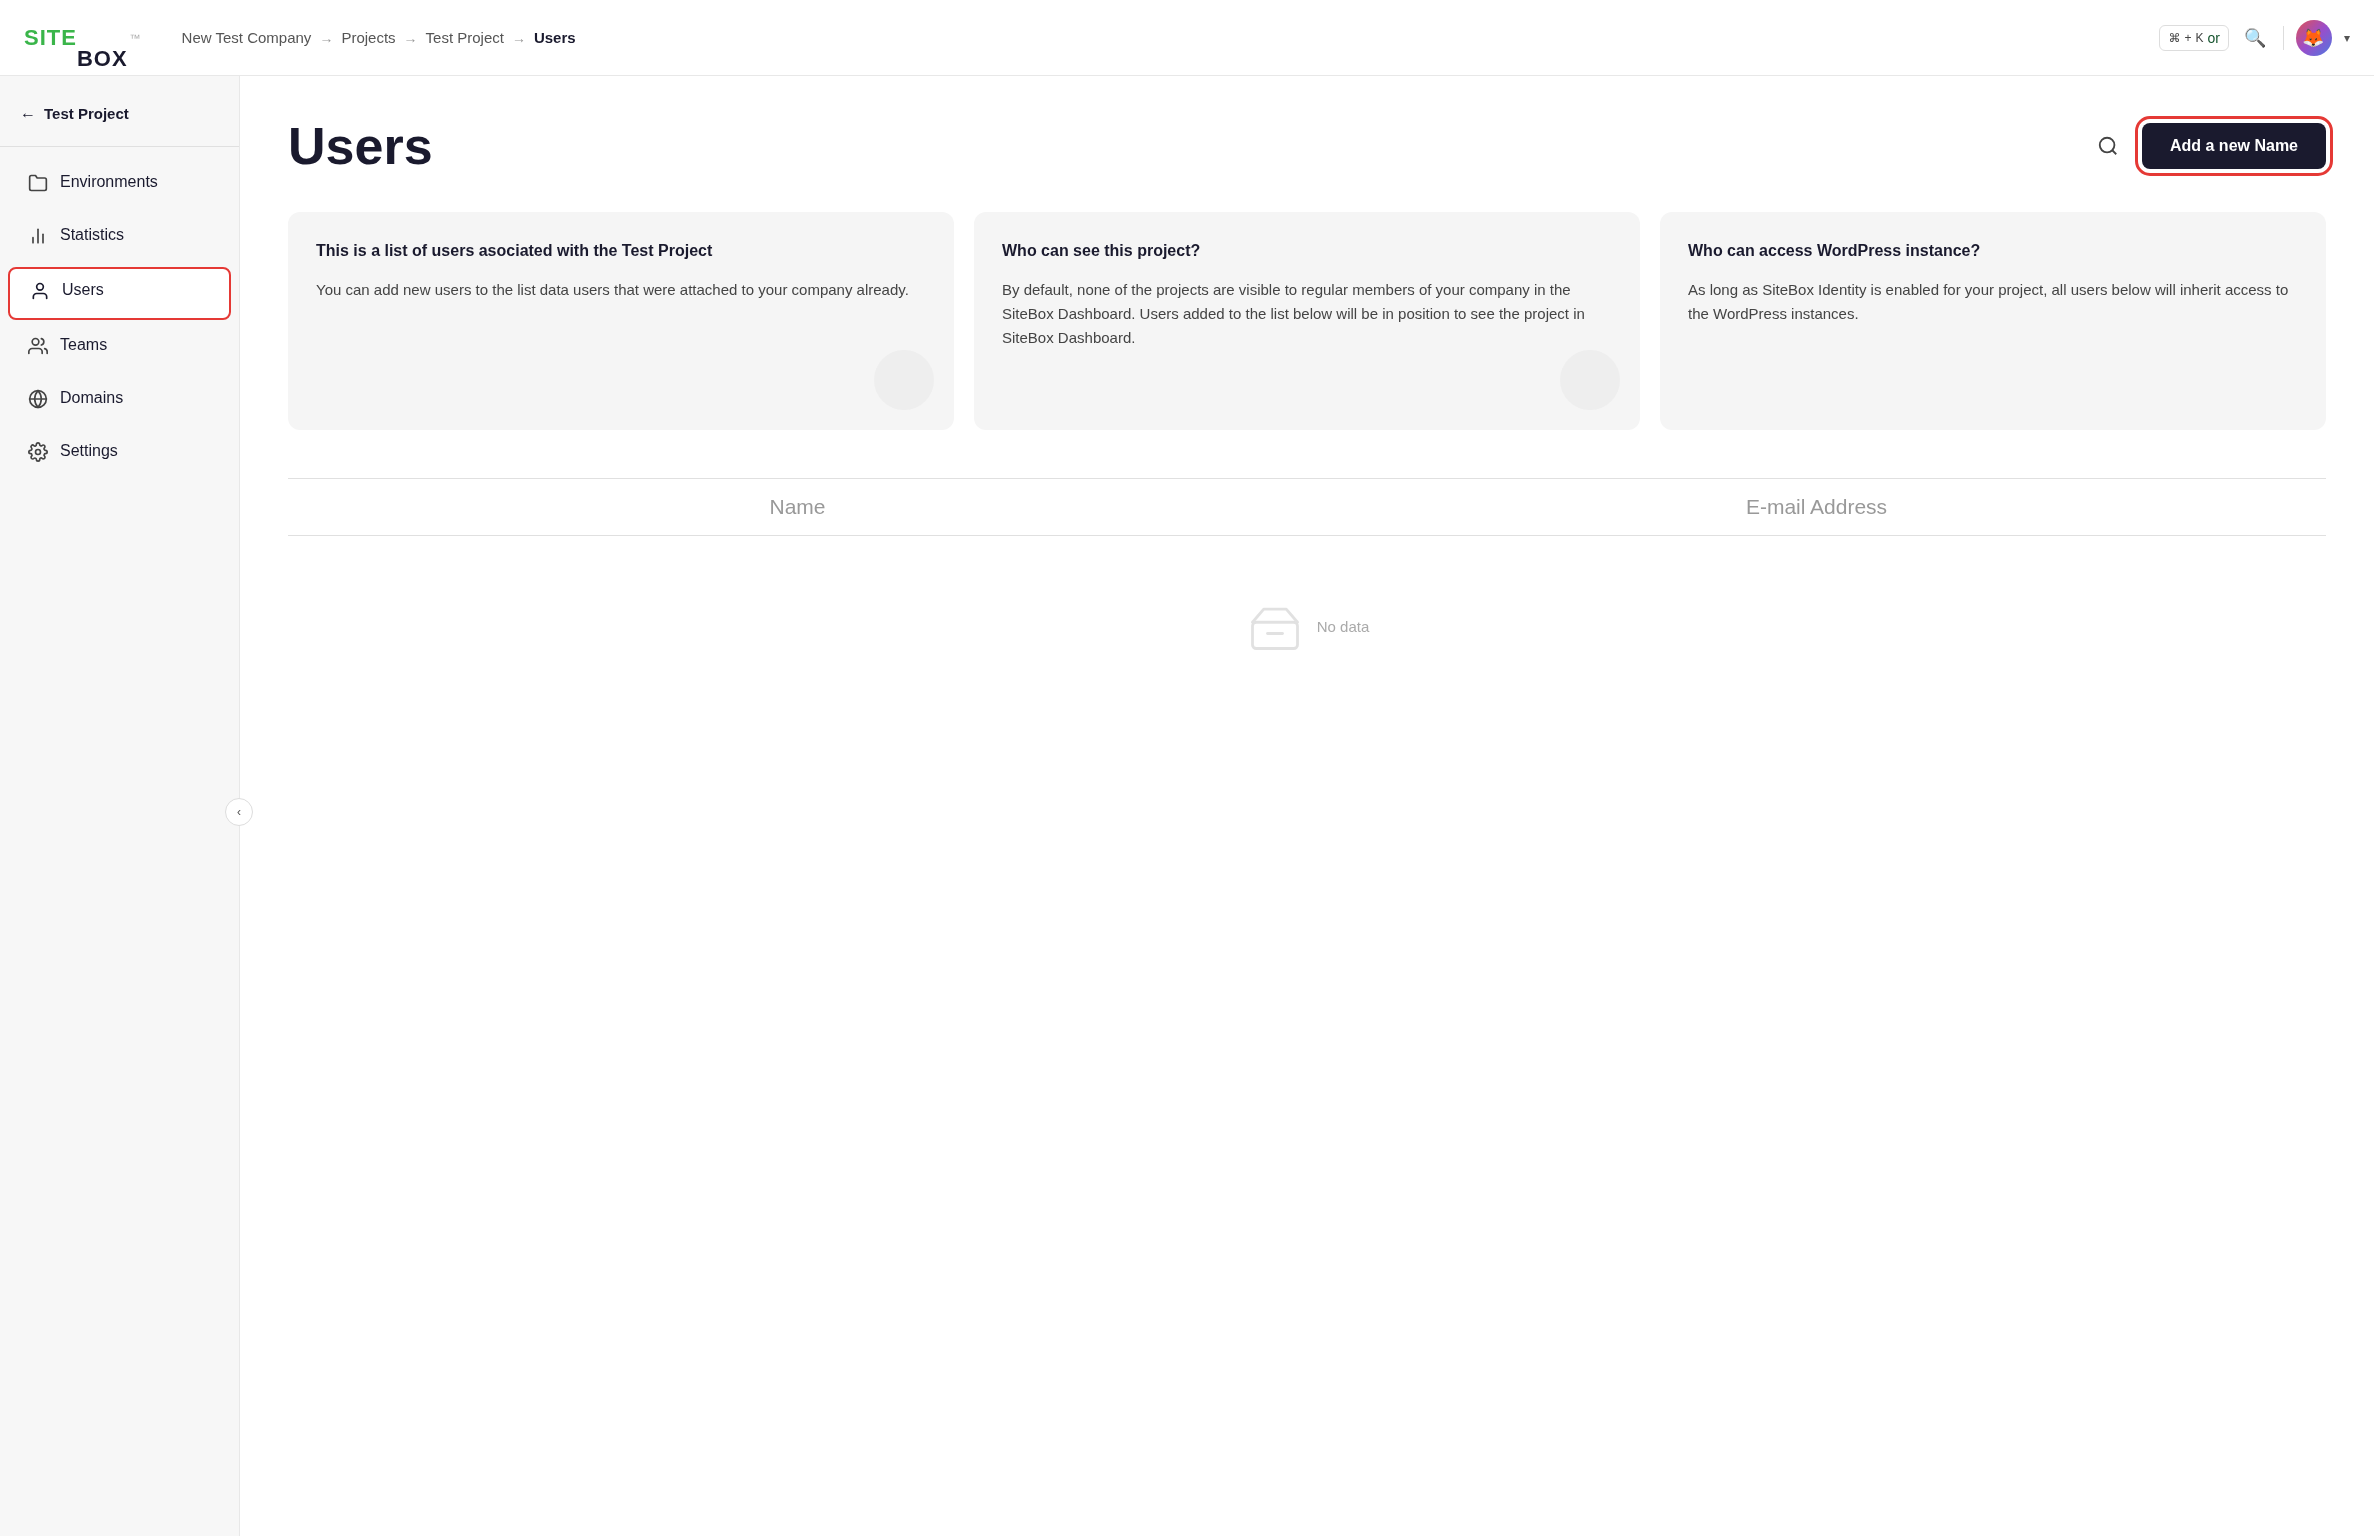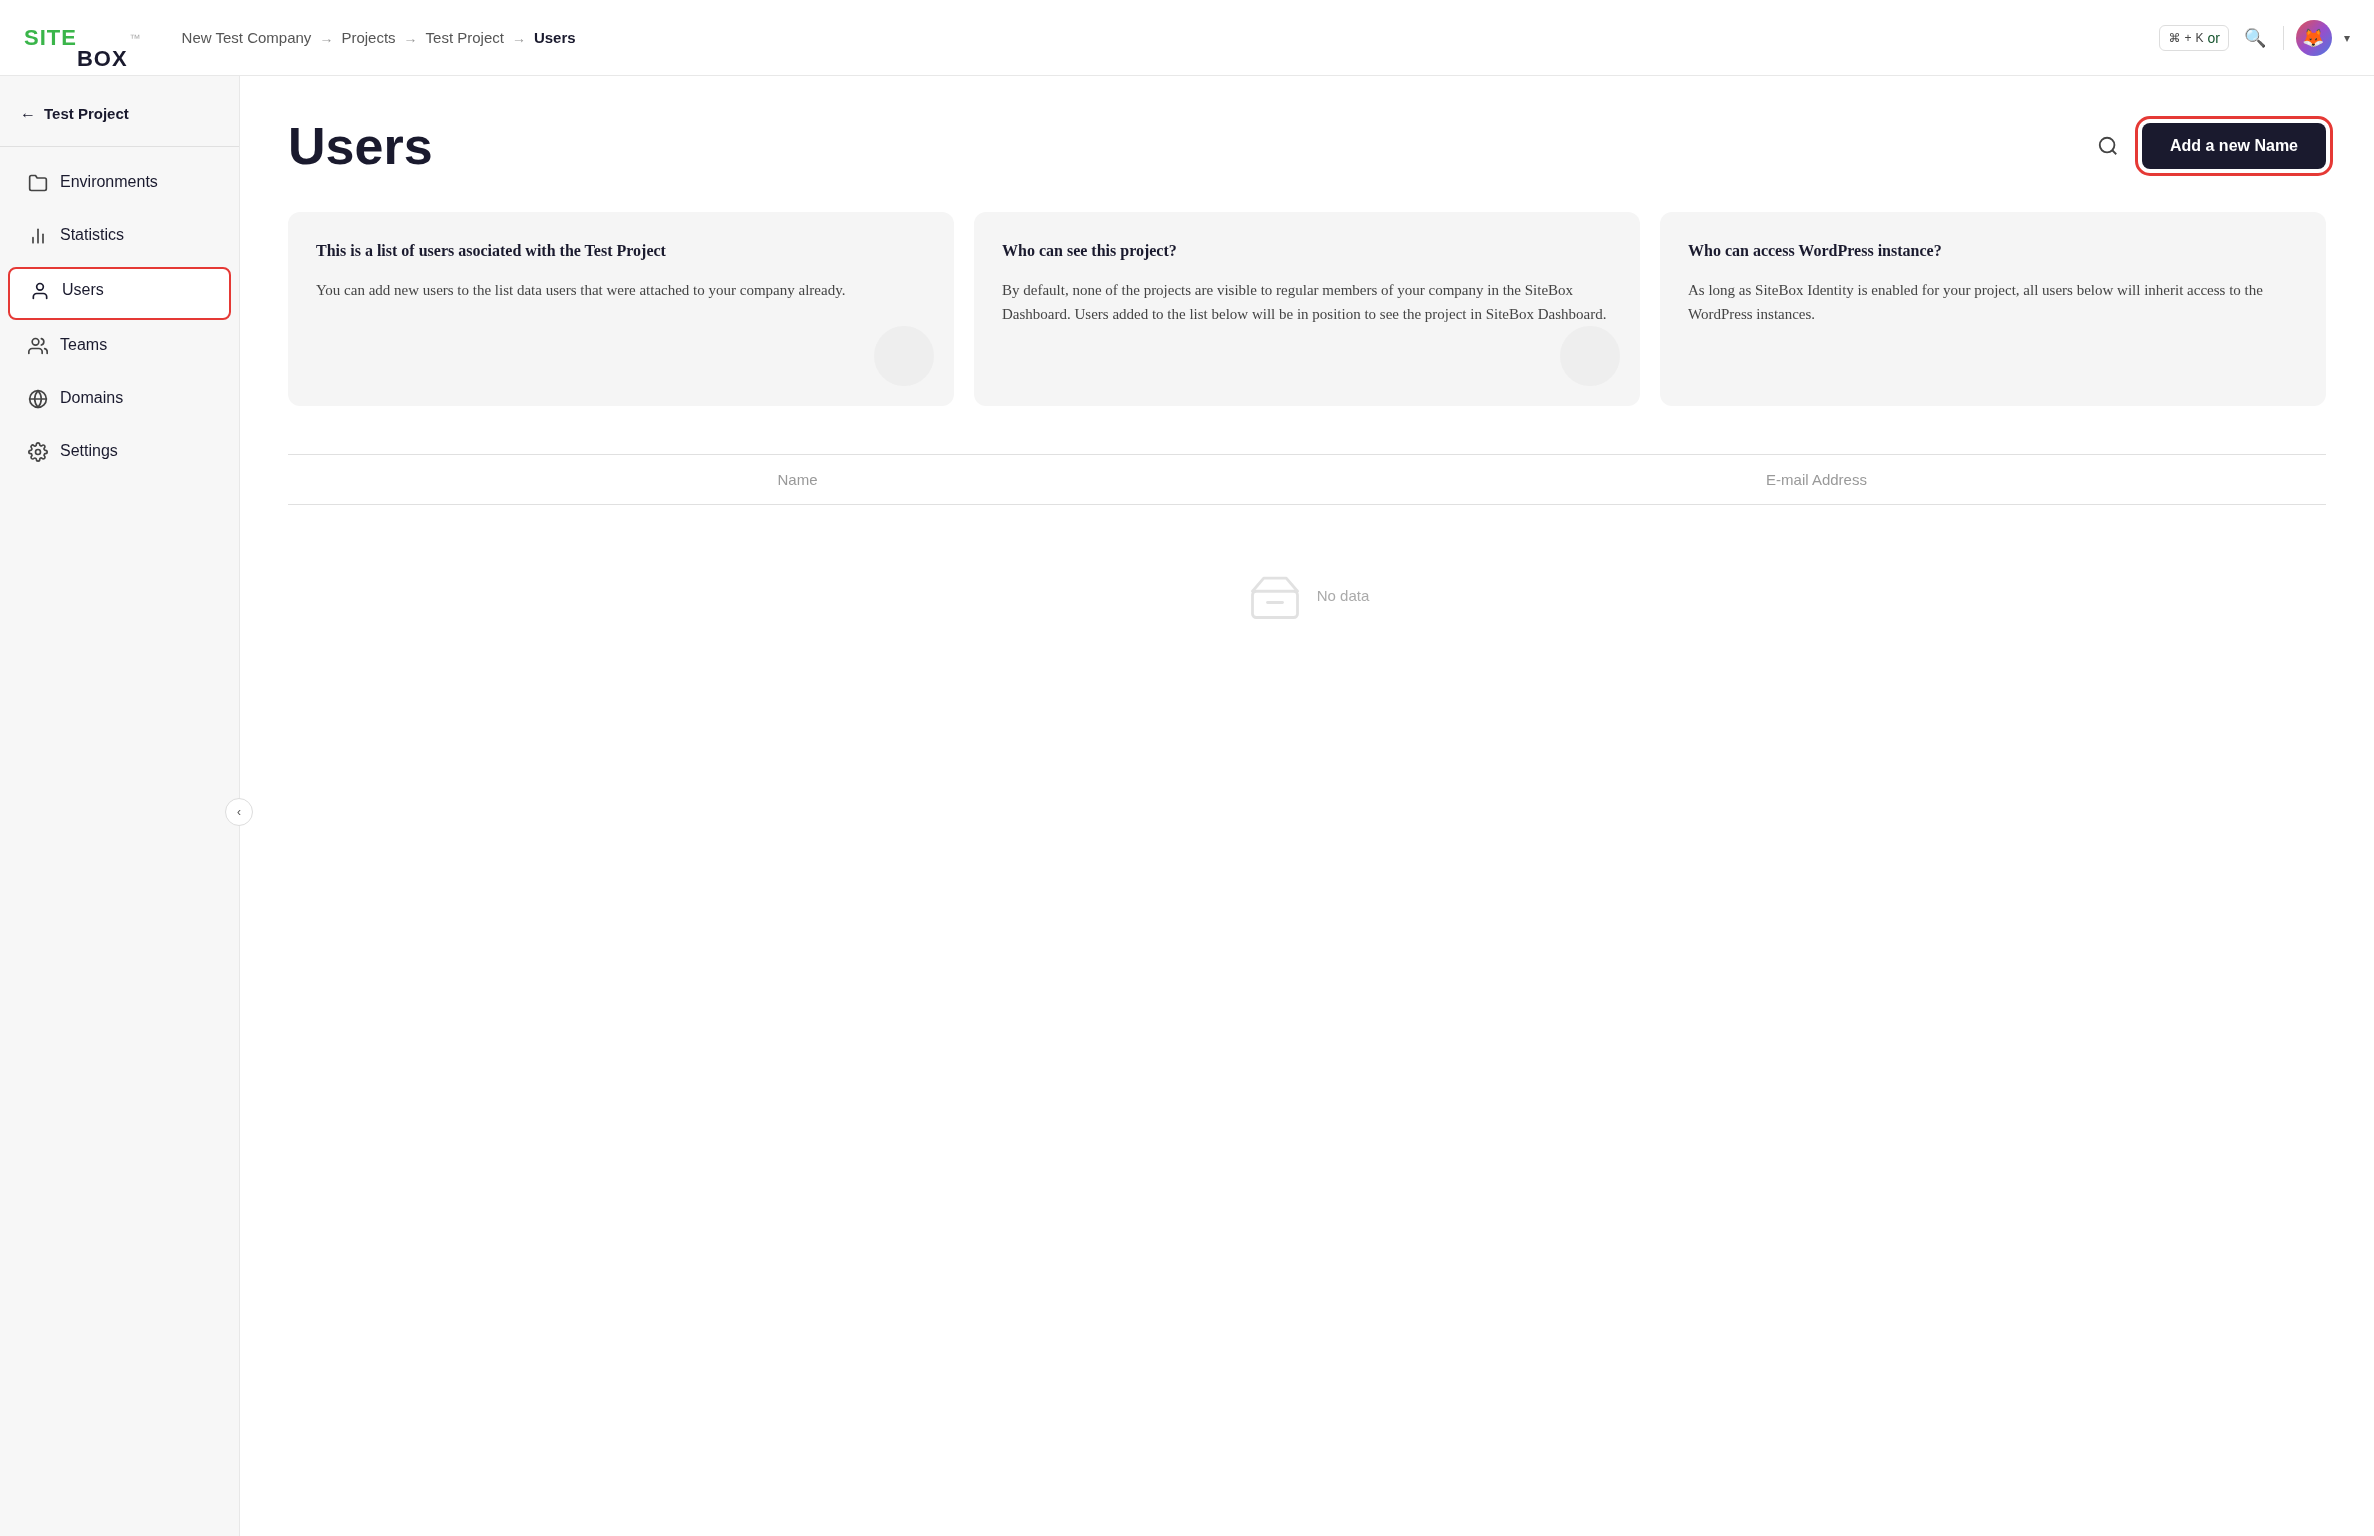--- a/index.html
+++ b/index.html
@@ -199,21 +199,20 @@
       outline: 3px solid #e53935;
       outline-offset: 4px;
     }
 
     
     .info-cards {
       display: grid;
       grid-template-columns: repeat(3, 1fr);
       gap: 20px;
       margin-bottom: 48px;
-      font-family: Liberation Serif, serif;
     }
     .info-card {
       background: #f5f5f5;
       border-radius: 12px;
       padding: 28px 28px 80px;
       position: relative;
     }
     .info-card-title {
       font-size: 16px;
       font-weight: 700;
@@ -241,21 +240,21 @@
     .table-container {
       border-top: 1px solid #e0e0e0;
     }
     .table-header {
       display: grid;
       grid-template-columns: 1fr 1fr;
       padding: 16px 0;
       border-bottom: 1px solid #e0e0e0;
     }
     .table-col-header {
-      font-size: 15px;
+      font-size: 21px;
       color: #999;
       text-align: center;
     }
     .empty-state {
       display: flex;
       flex-direction: row;
       align-items: center;
       justify-content: center;
       padding: 60px 0;
       gap: 12px;

